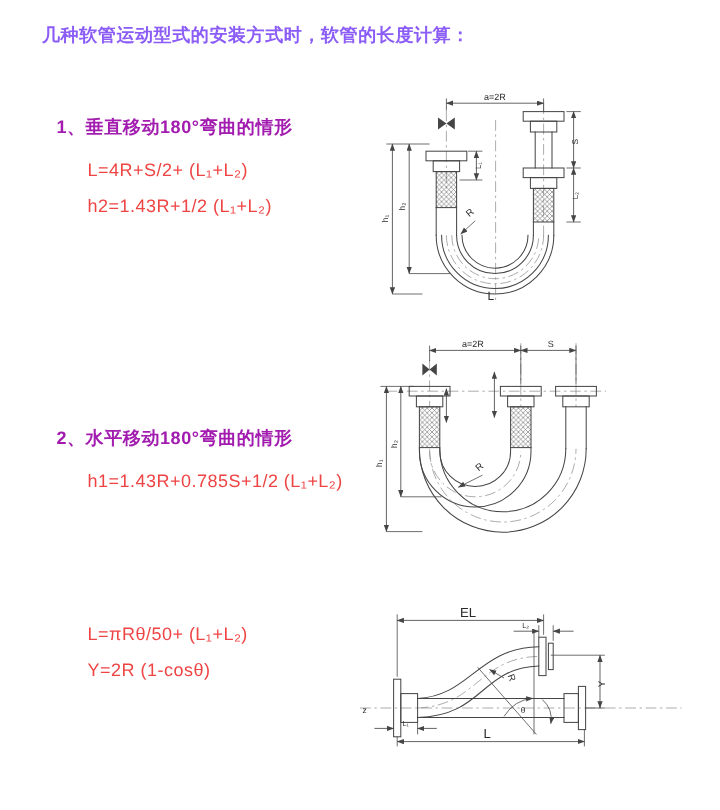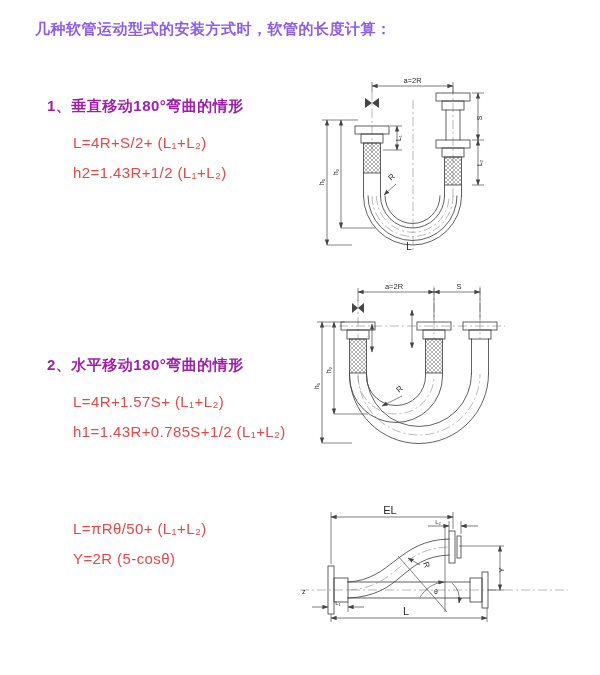--- a/index.html
+++ b/index.html
@@ -31,27 +31,26 @@
 <div class="page-title">几种软管运动型式的安装方式时，软管的长度计算：</div>
 
 <div class="section" id="section-1">
   <div class="heading">1、垂直移动180°弯曲的情形</div>
   <div class="formula">L=4R+S/2+ (L₁+L₂)</div>
   <div class="formula">h2=1.43R+1/2 (L₁+L₂)</div>
 </div>
 
 <div class="section" id="section-2">
   <div class="heading">2、水平移动180°弯曲的情形</div>
-  <div class="formula">L=4R+1.57S+ (L₁+L₂)</div>
   <div class="formula">h1=1.43R+0.785S+1/2 (L₁+L₂)</div>
 </div>
 
 <div class="section" id="section-3">
   <div class="formula">L=πRθ/50+ (L₁+L₂)</div>
-  <div class="formula">Y=2R (5-cosθ)</div>
+  <div class="formula">Y=2R (1-cosθ)</div>
 </div>
 
 <svg style="left:300px;top:68px" width="295" height="195" viewBox="300 68 295 195">
   <defs>
     <pattern id="hp1" width="4" height="4" patternUnits="userSpaceOnUse">
       <path d="M0 4 L4 0 M0 0 L4 4" stroke="#6a6a6a" stroke-width="0.5"></path>
     </pattern>
     <marker id="ar1" markerWidth="7" markerHeight="6" refX="5.6" refY="2.2" orient="auto-start-reverse" markerUnits="userSpaceOnUse">
       <path d="M0 0 L6 2.2 L0 4.4 Z" fill="#454545"></path>
     </marker>

